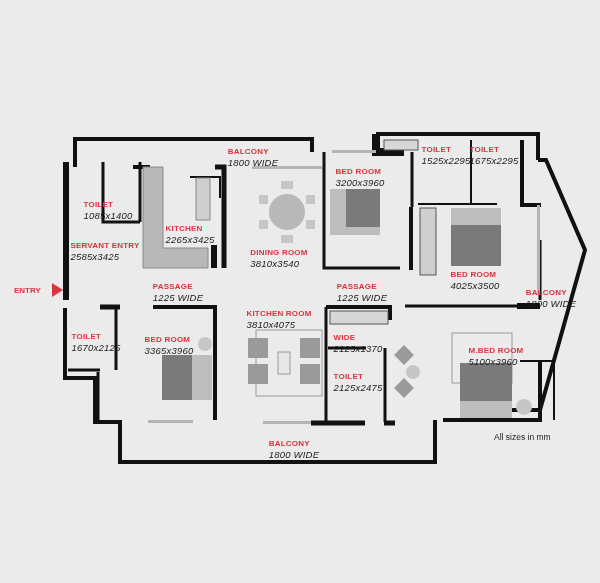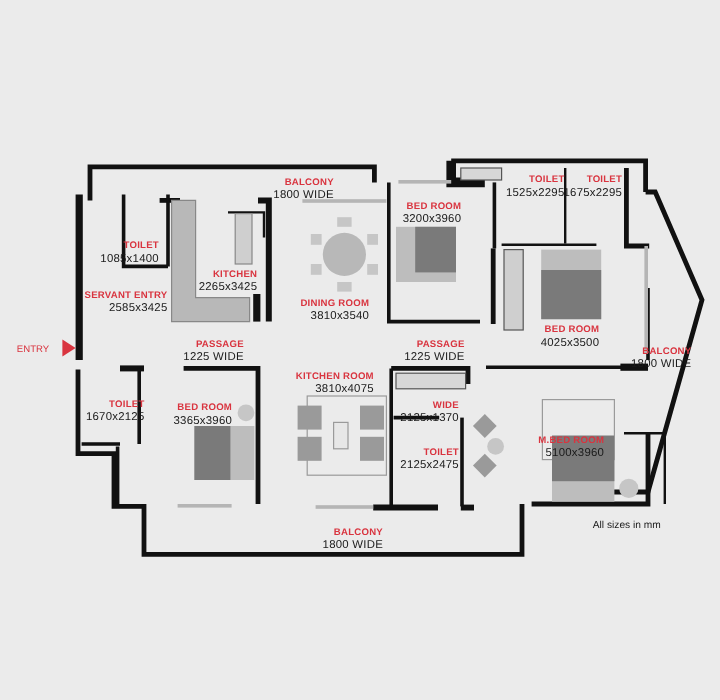--- a/index.html
+++ b/index.html
@@ -1,21 +1,21 @@
 <!DOCTYPE html>
 <html><head>
 <meta charset="utf-8">
 <style>
   html, body { margin:0; padding:0; }
   body { width:600px; height:583px; background:#ebebeb; position:relative; overflow:hidden; font-family:"Liberation Sans", sans-serif; }
   .plan { position:absolute; left:0; top:0; width:600px; height:583px; }
-  .lbl { position:absolute; text-align:right; line-height:11px; white-space:nowrap; transform:translateX(-50%); }
+  .lbl { position:absolute; text-align:left; line-height:11px; white-space:nowrap; transform:translateX(-50%); }
   .lbl .t { display:block; color:#d9343f; font-weight:bold; font-size:8px; letter-spacing:0.2px; }
-  .lbl .d { display:block; color:#1a1a1a; font-size:9.5px; letter-spacing:0.2px; }
-  .entry { position:absolute; left:14px; top:286px; color:#d9343f; font-weight:normal; font-size:8px; }
+  .lbl .d { display:block; color:#1a1a1a; font-size:9.5px; letter-spacing:0.2px;font-style:italic; }
+  .entry { position:absolute; left:14px; top:286px; color:#d9343f; font-weight:bold; font-size:8px; }
   .note { position:absolute; left:494px; top:432px; font-size:8.5px; color:#1a1a1a; }
 </style>
 </head>
 <body>
 
 <svg class="plan" viewBox="0 0 600 583" width="600" height="583">
   <g fill="none" stroke="#111" stroke-width="4">
 
     <path d="M75 167 V139 H312 V152"></path>
 
@@ -177,21 +177,21 @@
       <span class="d">3810x4075</span>
     </div>
     <div class="lbl" style="left: 358px; top: 332px;">
       <span class="t">WIDE</span>
       <span class="d">2125x1370</span>
     </div>
     <div class="lbl" style="left: 358px; top: 371px;">
       <span class="t">TOILET</span>
       <span class="d">2125x2475</span>
     </div>
-    <div class="lbl" style="left: 476px; top: 345px; margin-top: 16px;">
+    <div class="lbl" style="left: 496px; top: 345px;">
       <span class="t">M.BED ROOM</span>
       <span class="d">5100x3960</span>
     </div>
     <div class="lbl" style="left: 294px; top: 438px;">
       <span class="t">BALCONY</span>
       <span class="d">1800 WIDE</span>
     </div>
   </div>
 
 <div class="note">All sizes in mm</div>

